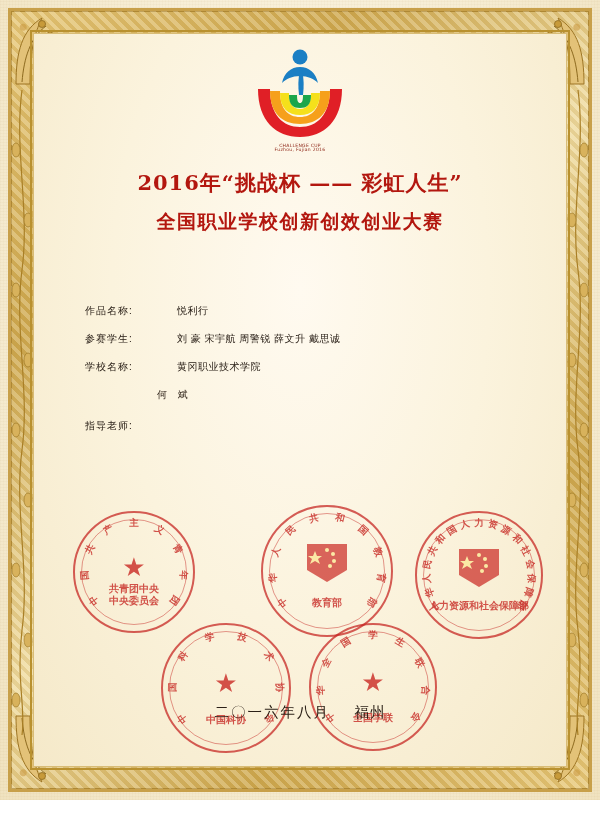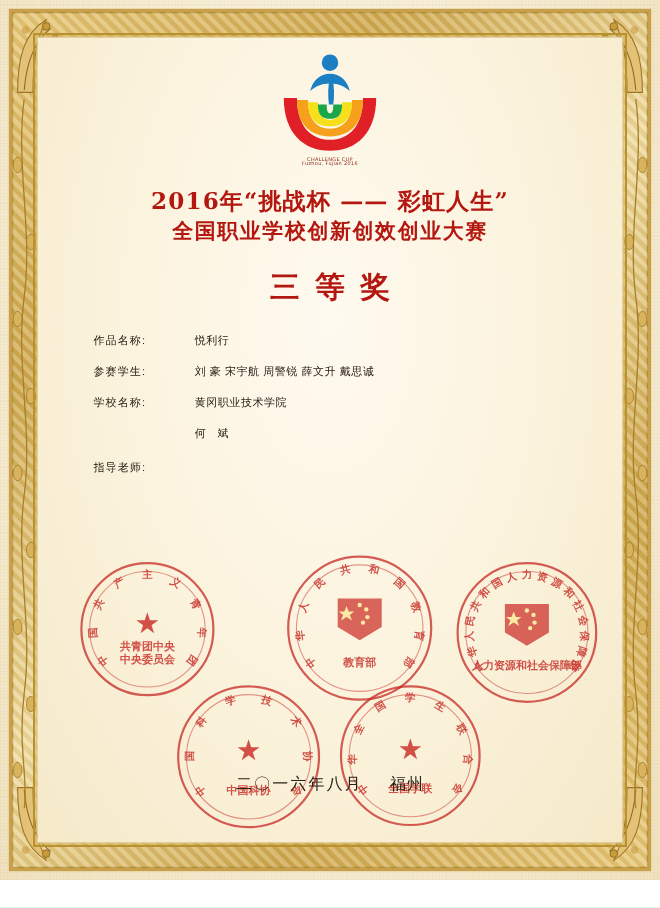--- a/index.html
+++ b/index.html
@@ -125,20 +125,21 @@
   }
   .title-line1 {
     font-size: 21px;
     font-weight: bold;
     color: #b3170f;
     letter-spacing: 1px;
     white-space: nowrap;
     font-family: "DejaVu Serif", serif;
   }
   .title-line2 {
+    margin-top: 12px;
     font-size: 19px;
     font-weight: bold;
     color: #b3170f;
     letter-spacing: 1.5px;
     white-space: nowrap;
     font-family: "DejaVu Serif", serif;
   }
   .award-line {
     margin-top: 20px;
     font-size: 27px;
@@ -170,21 +171,21 @@
     flex: 0 0 92px;
     letter-spacing: 1px;
     color: #241a12;
   }
   .field-value {
     flex: 1 1 auto;
     color: #241a12;
     letter-spacing: 0.5px;
   }
   .students-line2 {
-    margin-left: 92px;
+    margin-left: 72px;
     letter-spacing: 4px;
   }
 
   
   .seals {
     position: absolute;
     left: 0; right: 0;
     top: 400px;
     height: 290px;
   }
@@ -356,21 +357,20 @@
         <path d="M47,50 C47,60 51,63 58,63 C65,63 69,60 69,50 L61,50 C61,56 60,58 58,58 C56,58 55,56 55,50 Z" fill="#1aa64b"></path>
         <path d="M8,40 C8,36 12,34 18,35 L100,35 C106,34 110,36 110,40 C110,43 106,45 100,44 L18,44 C12,45 8,43 8,40 Z" fill="#1b7fc4" opacity="0"></path>
       </svg>
       <div class="logo-caption">CHALLENGE CUP</div>
       <div class="logo-caption">Fuzhou, Fujian 2016</div>
     </div>
 
     <div class="title-block">
       <div class="title-line1">2016年“挑战杯 —— 彩虹人生”</div>
       <div class="title-line2">全国职业学校创新创效创业大赛</div>
-      <div class="award-line">三等奖</div>
     </div>
 
     <div class="fields">
       <div class="field-row">
         <div class="field-label">作品名称:</div>
         <div class="field-value">悦利行</div>
       </div>
       <div class="field-row">
         <div class="field-label">参赛学生:</div>
         <div class="field-value">刘 豪  宋宇航  周警锐  薛文升  戴思诚</div>

